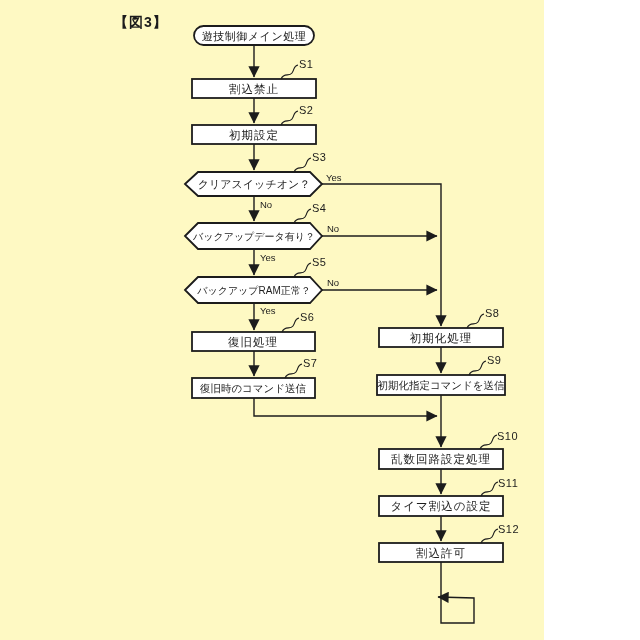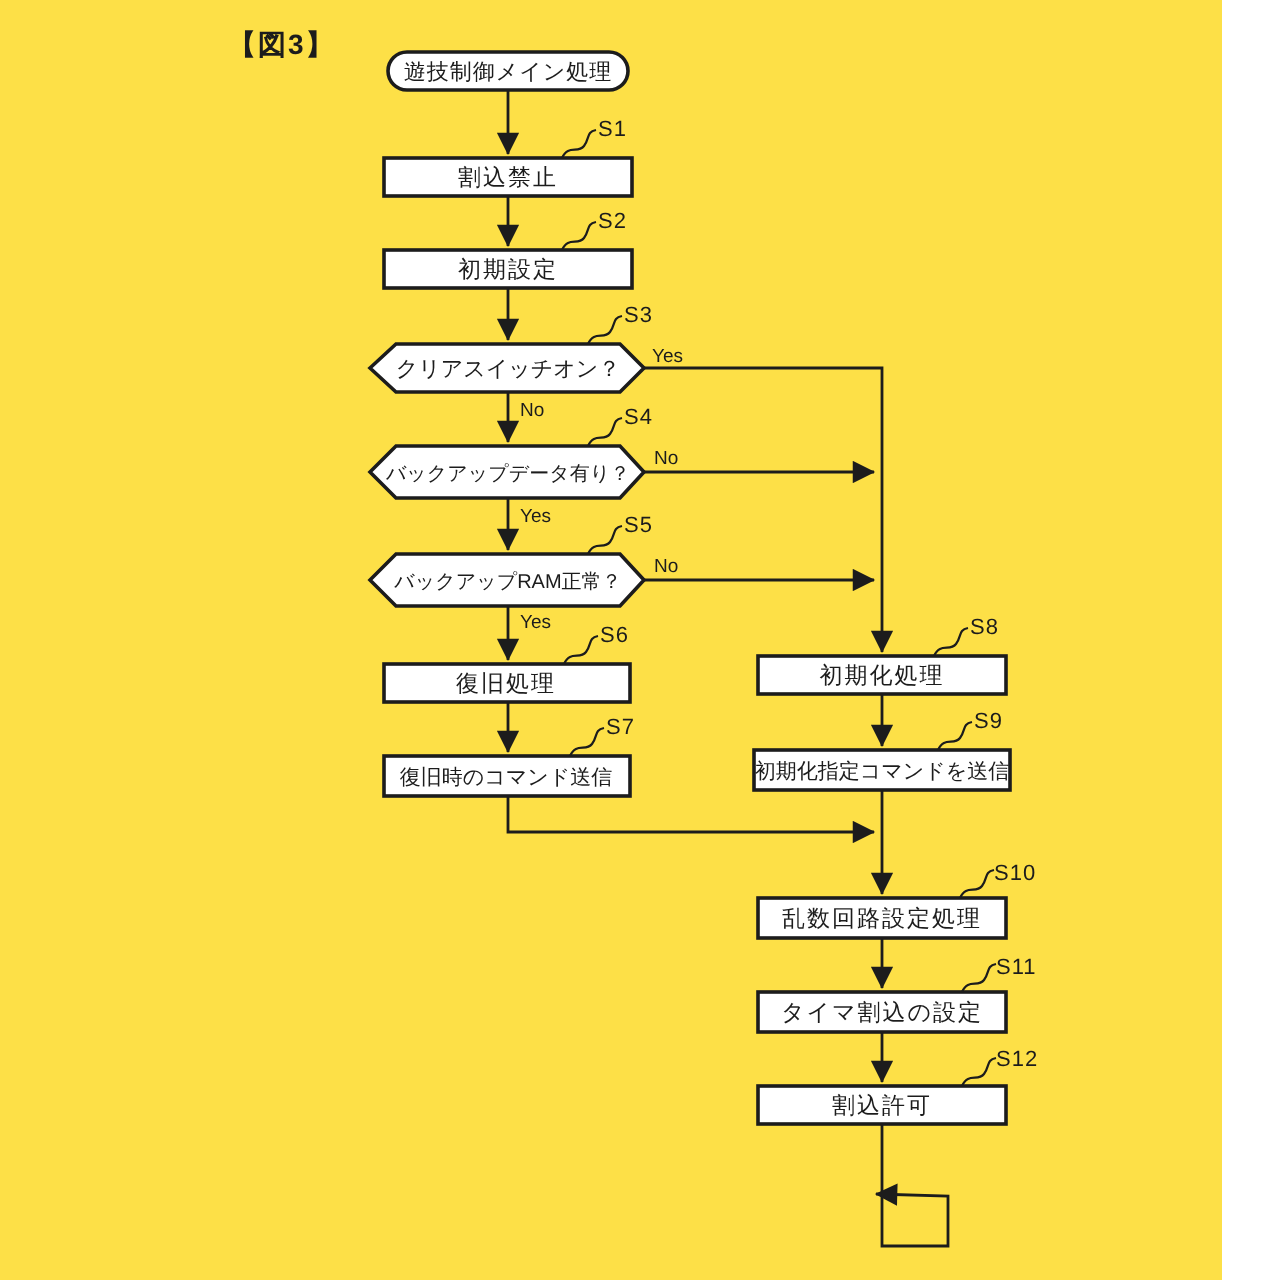--- a/index.html
+++ b/index.html
@@ -3,23 +3,23 @@
 <meta charset="utf-8">
 <style>
   html, body {
     margin: 0;
     padding: 0;
     background: #ffffff;
     font-family: "Liberation Sans", sans-serif;
   }
   .page {
     position: relative;
-    width: 611px;
+    width: 544px;
     height: 640px;
-    background: #fde047;
+    background: #fef9c3;
     overflow: hidden;
   }
   svg { display: block; }
   .shape {
     fill: #ffffff;
     stroke: #1c1c1c;
     stroke-width: 1.8;
   }
   .conn {
     fill: none;

